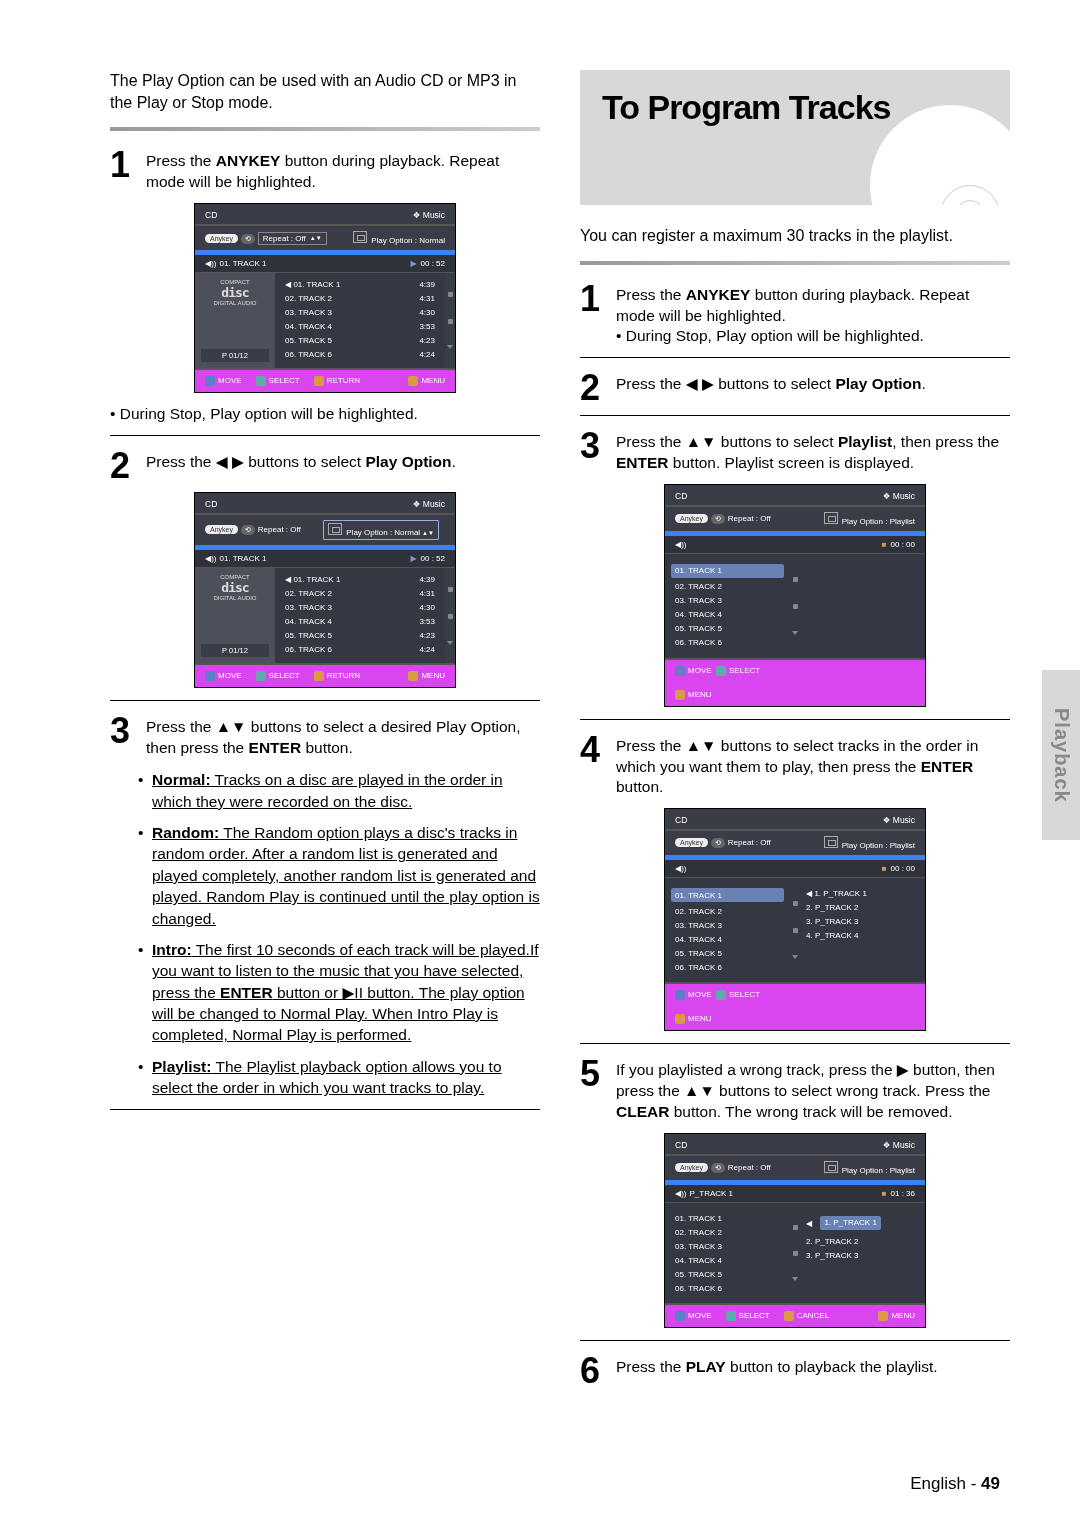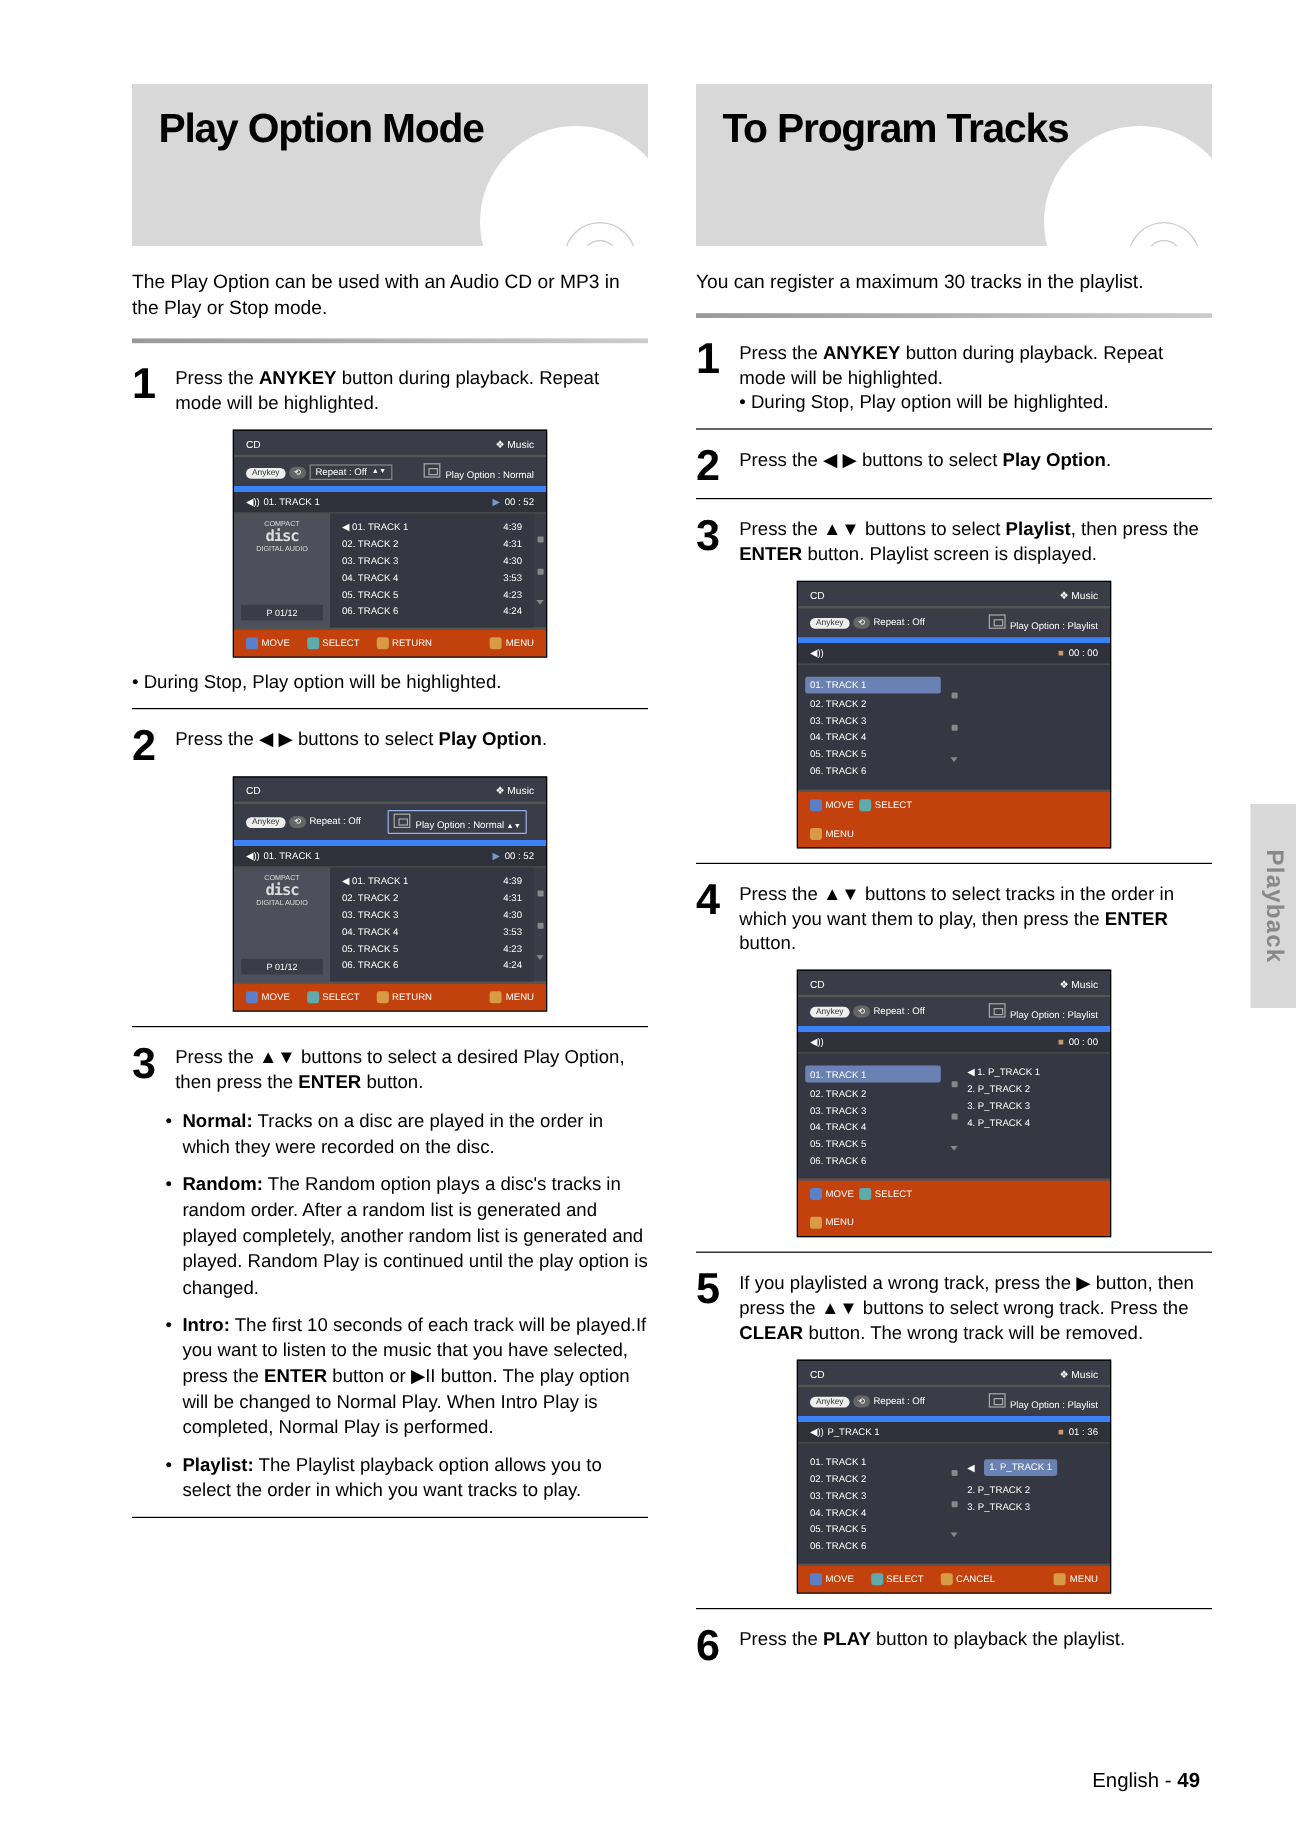--- a/index.html
+++ b/index.html
@@ -14,21 +14,21 @@
   .section-hdr-circles .c3 { width: 30px; height: 30px; border-radius: 50%; border: 1px solid #ccc; position: absolute; right: 45px; bottom: 35px; }
   .intro { font-size: 16px; line-height: 1.35; }
   .rule-thick { height: 4px; background: linear-gradient(to right, #999, #ccc); margin: 14px 0 18px; }
   .step { display: flex; gap: 10px; margin-bottom: 10px; align-items: flex-start; }
   .stepnum { font-size: 36px; font-weight: bold; line-height: 0.9; min-width: 26px; }
   .steptext { font-size: 15.5px; line-height: 1.35; flex: 1; padding-top: 2px; }
   .steptext b { font-weight: bold; }
   .arrow { font-family: sans-serif; }
   .note-sub { font-size: 15.5px; margin: 10px 0 12px 0; }
   hr.thin { border: none; border-top: 1px solid #000; margin: 10px 0 14px; }
-  .bullets { margin-left: 28px; font-size: 15.5px; line-height: 1.38; }
+  .bullets { margin-left: 28px; font-size: 15.5px; line-height: 1.38; text-decoration: underline; }
   .bullets li { margin-bottom: 10px; list-style: none; position: relative; padding-left: 14px; }
   .bullets li::before { content: "•"; position: absolute; left: 0; }
   .screen { width: 262px; margin: 8px auto 12px; background: #3a3d47; color: #fff; font-size: 8px; border: 1px solid #000; }
   .scr-top { display: flex; justify-content: space-between; padding: 6px 10px 4px; border-bottom: 2px solid #555; font-size: 8.5px; }
   .scr-top .music::before { content: "❖ "; }
   .scr-row2 { display: flex; justify-content: space-between; align-items: center; padding: 5px 10px; border-bottom: 5px solid #3b82f6; font-size: 8px; }
   .anykey-btn { background: #eee; color: #333; border-radius: 8px; padding: 1px 5px; font-size: 7px; display: inline-block; margin-right: 3px; }
   .rep-btn { background: #666; border-radius: 8px; padding: 1px 4px; font-size: 7px; display: inline-block; margin-right: 3px; }
   .repeat-box { border: 1px solid #888; padding: 1px 4px; display: inline-flex; align-items: center; gap: 2px; }
   .po-icon { display: inline-block; width: 14px; height: 12px; border: 1px solid #aaa; margin-right: 4px; position: relative; }
@@ -48,47 +48,39 @@
   .pcount { background: #3a3d47; font-size: 7.5px; padding: 2px; margin-top: 6px; display: flex; align-items: center; justify-content: center; gap: 2px; }
   .scr-mid { flex: 1; background: #353842; padding: 4px 0; }
   .scr-mid.split { display: flex; }
   .scr-mid .half { flex: 1; padding: 4px 0; }
   .trk-row { display: flex; justify-content: space-between; padding: 2.5px 10px; font-size: 8px; }
   .trk-single { padding: 2.5px 10px; font-size: 8px; }
   .trk-single.hl { background: #6a81b3; margin: 2px 6px; border-radius: 2px; padding: 2.5px 4px; }
   .scroll-dots { width: 10px; display: flex; flex-direction: column; align-items: center; justify-content: space-around; padding: 8px 0; }
   .scroll-dots span { width: 5px; height: 5px; background: #888; border-radius: 1px; display: block; }
   .scroll-dots .tri { width: 0; height: 0; border-left: 3px solid transparent; border-right: 3px solid transparent; border-top: 4px solid #888; background: none; border-radius: 0; }
-  .scr-bottom { display: flex; justify-content: flex-start; gap: 14px; padding: 6px 10px; background: #c2410c; border-top: 2px solid #555; font-size: 8px; }
+  .scr-bottom { display: flex; justify-content: flex-start; gap: 14px; padding: 6px 10px; background: #d946ef; border-top: 2px solid #555; font-size: 8px; }
   .btn-ico { display: inline-block; width: 10px; height: 10px; border-radius: 2px; margin-right: 3px; vertical-align: middle; }
   .ico-blue { background: #5b7fc9; }
   .ico-teal { background: #5faaaa; }
   .ico-orange { background: #d89a45; }
   .bot-spread { justify-content: space-between; flex-direction: column; }
   .side-tab { position: absolute; right: 0; top: 670px; width: 38px; height: 170px; background: #d8d8d8; display: flex; align-items: center; justify-content: center; }
   .side-tab span { writing-mode: vertical-rl; font-weight: bold; color: #888; font-size: 20px; letter-spacing: 1px; }
   .footer { position: absolute; bottom: 32px; right: 80px; font-size: 17px; }
   .footer b { font-weight: bold; }
   .hl-box { border: 1px solid #97b0e7; margin: 0 6px; padding: 2px 4px; border-radius: 1px; }
   .ptrk { font-size: 8px; padding: 2.5px 6px; }
 </style>
 </head>
 <body>
 
 <div class="page">
 
   <div class="col">
-    <div class="section-hdr">
-      <h1>Play Option Mode</h1>
-      <div class="section-hdr-circles">
-          <div class="c1"></div>
-          <div class="c2"></div>
-          <div class="c3"></div>
-        </div>
-    </div>
     <p class="intro">The Play Option can be used with an Audio CD or MP3 in the Play or Stop mode.</p>
     <div class="rule-thick"></div>
 
     <div class="step">
       <div class="stepnum">1</div>
       <div class="steptext"><span>Press the </span><b>ANYKEY</b><span> button during playback. Repeat mode will be highlighted.</span></div>
     </div>
 
     <div class="screen">
       <div class="scr-top">

